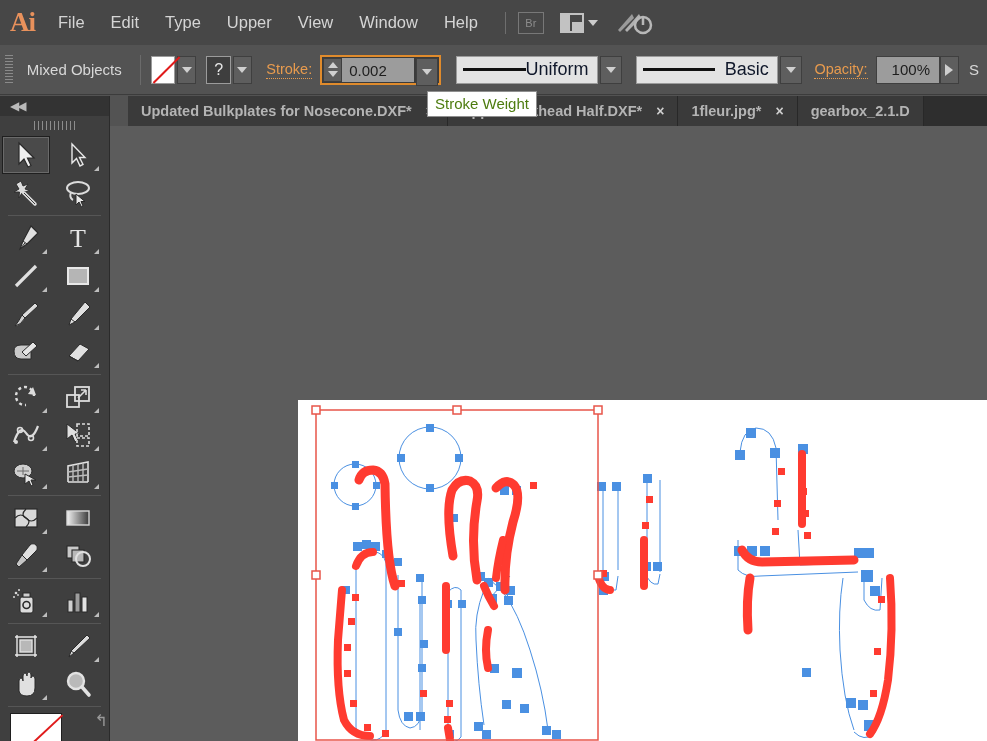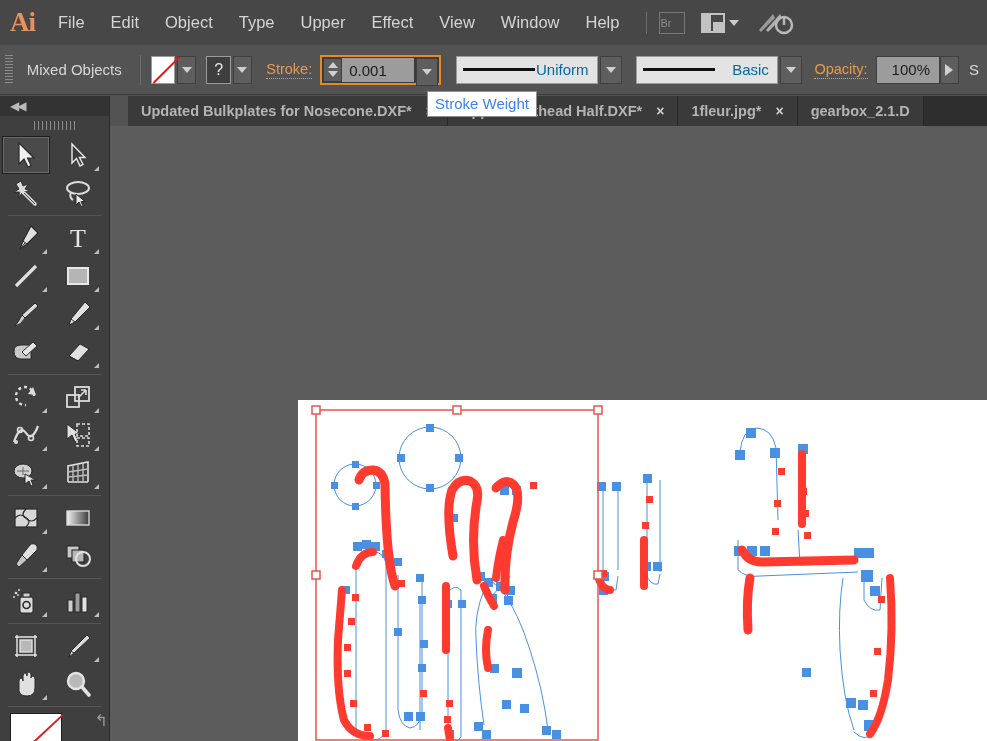--- a/index.html
+++ b/index.html
@@ -29,21 +29,21 @@
   .menu-item {
     padding: 0 13px; height: 45px; line-height: 45px;
     color: #d5d5d5; font-size: 16.5px; white-space: nowrap;
     cursor: default;
   }
   .menu-sep {
     width: 1px; height: 22px; background: #6e6e6e; margin: 0 12px 0 14px;
   }
   .br-btn {
     width: 26px; height: 22px; border: 1px solid #787878;
-    color: #8d8d8d; font-size: 11px; line-height: 20px;
+    color: #8d8d8d; font-size: 11px; text-align: center; line-height: 20px;
     margin-right: 16px;
   }
   .arrange-btn { display: flex; align-items: center; margin-right: 18px; }
   .arrange-icon {
     width: 24px; height: 20px; border: 2px solid #c2c2c2;
     position: relative; background: #474747;
   }
   .arrange-icon::before {
     content: ""; position: absolute; left: 0; top: 0;
     width: 8px; height: 16px; background: #c2c2c2;
@@ -134,21 +134,21 @@
     display: flex; align-items: stretch; height: 28px; margin-left: 4px;
   }
   .combo-face {
     width: 142px; background: #e3e3e3; border: 1px solid #9b9b9b;
     display: flex; align-items: center; justify-content: space-between;
     padding: 0 8px 0 6px;
   }
   .combo-face .rule {
     width: 72px; height: 3px; background: #111111;
   }
-  .combo-face .txt { color: #0369a1; font-size: 15px; }
+  .combo-face .txt { color: #0f172a; font-size: 18px; }
   .opacity-field {
     width: 72px; height: 28px; background: #9c9c9c; color: #1d1d1d;
     font-size: 15px; line-height: 26px; padding-left: 15px;
     border: 1px solid #3f3f3f;
   }
   .play-btn {
     width: 22px; height: 28px; background: #5e5e5e;
     border: 1px solid #3f3f3f;
     display: flex; align-items: center; justify-content: center;
   }
@@ -169,21 +169,21 @@
     color: #b4b4b4; font-size: 14.5px; font-weight: bold;
     white-space: nowrap;
   }
   .tab.active { background: #3a3a3a; }
   .tab-close {
     margin-left: 14px; color: #cfcfcf; font-size: 14px; line-height: 1;
   }
   .tooltip {
     position: absolute; left: 427px; top: 91px;
     background: #ffffff; border: 1px solid #8f8f8f;
-    color: #3b82f6; font-size: 15px;
+    color: #4d7c0f; font-size: 15px;
     padding: 3px 7px 4px 7px;
     z-index: 60; white-space: nowrap;
   }
 
   
   .toolcol {
     position: absolute; left: 0; top: 96px; width: 110px; height: 645px;
     background: #3f3f3f; border-right: 1px solid #2b2b2b;
   }
   .tool-collapse {
@@ -251,24 +251,22 @@
 </style>
 </head>
 <body>
 
 <div id="app">
 
   <div class="menubar">
     <div class="ai-logo">Ai</div>
     <div class="menu-item">File</div>
     <div class="menu-item">Edit</div>
-    <div class="menu-item">Object</div>
     <div class="menu-item">Type</div>
     <div class="menu-item">Upper</div>
-    <div class="menu-item">Effect</div>
     <div class="menu-item">View</div>
     <div class="menu-item">Window</div>
     <div class="menu-item">Help</div>
     <div class="menu-sep"></div>
     <div class="br-btn">Br</div>
     <div class="arrange-btn">
       <div class="arrange-icon"></div>
       <div class="caret-dn"></div>
     </div>
     <div class="cs-live">
@@ -300,21 +298,21 @@
 
     <div style="width:12px"></div>
 
     <div class="link-label">Stroke:</div>
 
     <div class="stroke-wrap">
       <div class="spinner">
         <div class="up"></div>
         <div class="dn"></div>
       </div>
-      <div class="num-field">0.001</div>
+      <div class="num-field">0.002</div>
       <div class="dd-btn">
           <div class="tri"></div>
         </div>
     </div>
 
     <div style="width:12px"></div>
 
     <div class="combo">
       <div class="combo-face">
         <div class="rule"></div>

